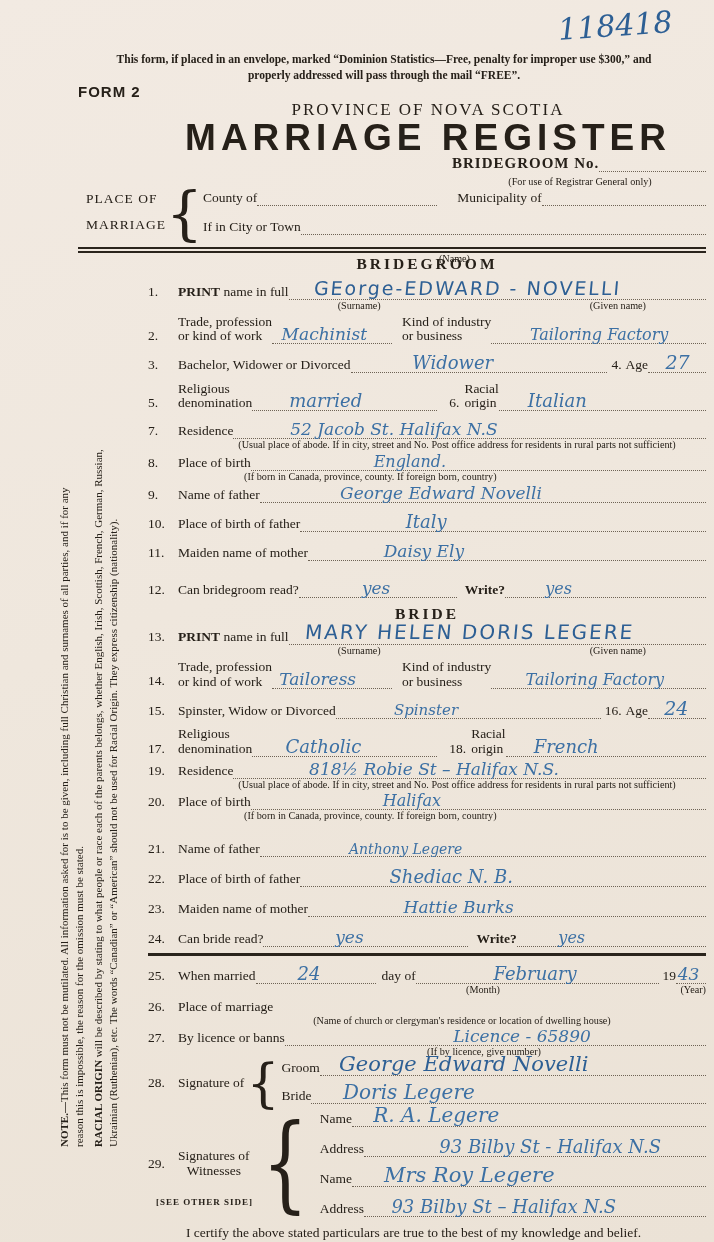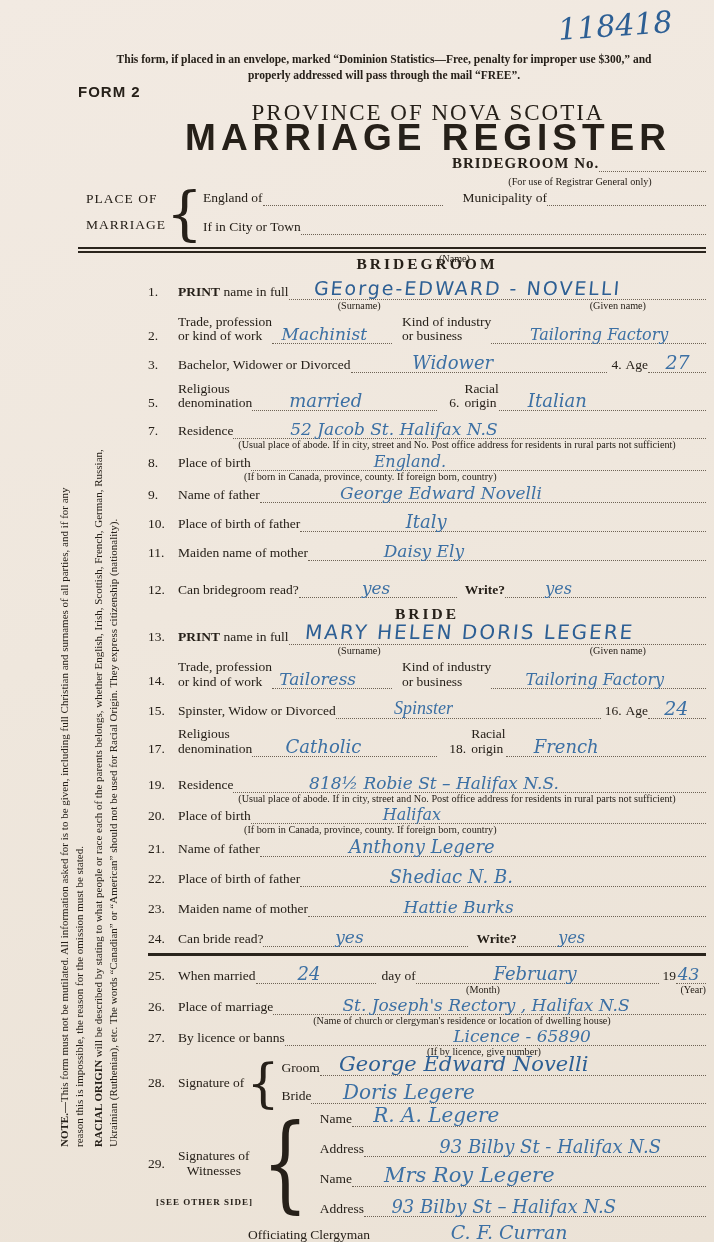--- a/index.html
+++ b/index.html
@@ -9,21 +9,21 @@
   
   .hw{font-family:"DejaVu Serif", serif;font-style:italic;color:#3c70a4;white-space:nowrap;}
   .ink-dark{color:#2d5f94;}
   .hwp{font-family:"DejaVu Sans", sans-serif;font-style:normal;letter-spacing:2px;
        color:#2d5f94;display:inline-block;transform:skewX(-5deg);}
   
   .abs{position:absolute;}
   .serial{font-size:30px;transform:rotate(-4deg);}
   .notice{width:560px;text-align:center;font-size:11.5px;font-weight:bold;line-height:1.35;}
   .form2{font-family:"Liberation Sans", sans-serif;font-weight:bold;font-size:15px;letter-spacing:1px;}
-  .province{width:556px;text-align:center;font-size:23px;letter-spacing:2px;}
+  .province{width:556px;text-align:center;font-size:17px;letter-spacing:2px;}
   .bigtitle{width:556px;text-align:center;font-family:"Liberation Sans", sans-serif;
             font-weight:bold;font-size:37px;letter-spacing:5px;}
   
   .row{display:flex;align-items:flex-end;}
   .num{flex:0 0 30px;font-size:13.5px;}
   .lbl{font-size:13.5px;white-space:nowrap;}
   .lbl2{font-size:13.5px;line-height:1.08;white-space:nowrap;}
   .fill{flex:1;border-bottom:1px dotted #6e6355;position:relative;height:15px;min-width:18px;}
   .fill .hw{position:absolute;bottom:-1px;}
   .fill .hwp{position:absolute;bottom:0;}
@@ -65,21 +65,21 @@
 
   <div class="abs" style="top:186px;left:86px;width:620px;">
     <div style="display:flex;">
       <div style="flex:0 0 78px;font-size:13.5px;line-height:26px;letter-spacing:1px;">
         <div>PLACE OF</div>
         <div>MARRIAGE</div>
       </div>
       <div class="brace" style="flex:0 0 20px;font-size:58px;transform:translateY(2px);">{</div>
       <div style="flex:1;">
         <div class="row" style="margin-top:4px;">
-          <span class="lbl">England of</span>
+          <span class="lbl">County of</span>
           <span class="fill" style="flex:0 0 180px;"></span>
           <span class="lbl" style="margin-left:20px;">Municipality of</span>
           <span class="fill"></span>
         </div>
         <div class="row" style="margin-top:13px;">
           <span class="lbl">If in City or Town</span>
           <span class="fill"></span>
         </div>
         <div class="cap" style="margin-top:18px;">(Name)</div>
       </div>
@@ -230,21 +230,21 @@
       <span class="lbl2" style="margin-left:10px;"><span>Kind of industry</span><br><span>or business</span></span>
       <span class="fill">
           <span class="hw" style="left:16%;font-size:16px;">Tailoring Factory</span>
         </span>
     </div>
 
     <div class="row" style="margin-top:14px;">
       <span class="num">15.</span>
       <span class="lbl">Spinster, Widow or Divorced</span>
       <span class="fill">
-          <span class="hw" style="left:22%;font-size:18px;font-family:Liberation Serif, serif;">Spinster</span>
+          <span class="hw" style="left:22%;font-size:15px;">Spinster</span>
         </span>
       <span class="lbl" style="margin-left:4px;">16.</span>
       <span class="lbl" style="margin-left:4px;">Age</span>
       <span class="fill" style="flex:0 0 58px;">
           <span class="hw" style="left:28%;font-size:19px;">24</span>
         </span>
     </div>
 
     <div class="row" style="margin-top:8px;">
       <span class="num">17.</span>
@@ -252,43 +252,43 @@
       <span class="fill" style="flex:0 0 185px;">
           <span class="hw" style="left:18%;font-size:18px;">Catholic</span>
         </span>
       <span class="lbl" style="margin-left:12px;">18.</span>
       <span class="lbl2" style="margin-left:5px;"><span>Racial</span><br><span>origin</span></span>
       <span class="fill">
           <span class="hw" style="left:14%;font-size:18px;">French</span>
         </span>
     </div>
 
-    <div class="row" style="margin-top:20px;">
+    <div class="row" style="margin-top:6px;">
       <span class="num">19.</span>
       <span class="lbl">Residence</span>
       <span class="fill">
           <span class="hw" style="left:16%;font-size:17px;text-align:right;">818½ Robie St – Halifax N.S.</span>
         </span>
     </div>
     <div class="cap" style="margin-left:60px;">(Usual place of abode.  If in city, street and No.  Post office address for residents in rural parts not sufficient)</div>
 
     <div class="row" style="margin-top:4px;">
       <span class="num">20.</span>
       <span class="lbl">Place of birth</span>
       <span class="fill">
           <span class="hw" style="left:29%;font-size:16px;">Halifax</span>
         </span>
     </div>
     <div class="cap" style="margin-left:40px;text-align:left;padding-left:56px;">(If born in Canada, province, county.   If foreign born, country)</div>
 
-    <div class="row" style="margin-top:5px;">
+    <div class="row" style="margin-top:19px;">
       <span class="num">21.</span>
       <span class="lbl">Name of father</span>
       <span class="fill">
-          <span class="hw" style="left:20%;font-size:18px;">Anthony Legere</span>
+          <span class="hw" style="left:20%;font-size:14px;">Anthony Legere</span>
         </span>
     </div>
 
     <div class="row" style="margin-top:14px;">
       <span class="num">22.</span>
       <span class="lbl">Place of birth of father</span>
       <span class="fill">
           <span class="hw" style="left:22%;font-size:18px;">Shediac N. B.</span>
         </span>
     </div>
@@ -333,23 +333,20 @@
     <div class="caprow">
       <span style="flex:0 0 57%;"></span>
         <span>(Month)</span>
       <span style="flex:1;"></span>
         <span>(Year)</span>
     </div>
 
     <div class="row" style="margin-top:3px;">
       <span class="num">26.</span>
       <span class="lbl">Place of marriage</span>
-      <span class="fill">
-          <span class="hw" style="left:16%;font-size:17px;">St. Joseph's Rectory , Halifax N.S</span>
-        </span>
     </div>
     <div class="cap" style="margin-left:70px;">(Name of church or clergyman's residence or location of dwelling house)</div>
 
     <div class="row" style="margin-top:4px;">
       <span class="num">27.</span>
       <span class="lbl">By licence or banns</span>
       <span class="fill">
           <span class="hw" style="left:40%;font-size:17px;">Licence - 65890</span>
         </span>
     </div>
@@ -403,20 +400,21 @@
         </div>
         <div class="row" style="margin-top:14px;">
           <span class="lbl">Address</span>
           <span class="fill">
               <span class="hw" style="left:8%;font-size:18px;">93 Bilby St  – Halifax N.S</span>
             </span>
         </div>
       </div>
     </div>
 
+    <div style="margin-top:8px;margin-left:38px;font-size:13.5px;">I certify the above stated particulars are true to the best of my knowledge and belief.</div>
 
     <div class="row" style="margin-top:10px;margin-left:100px;">
       <span class="lbl">Officiating Clergyman</span>
       <span class="fill">
           <span class="hw" style="left:24%;font-size:19px;">C. F. Curran</span>
         </span>
     </div>
 
   </div>
 

